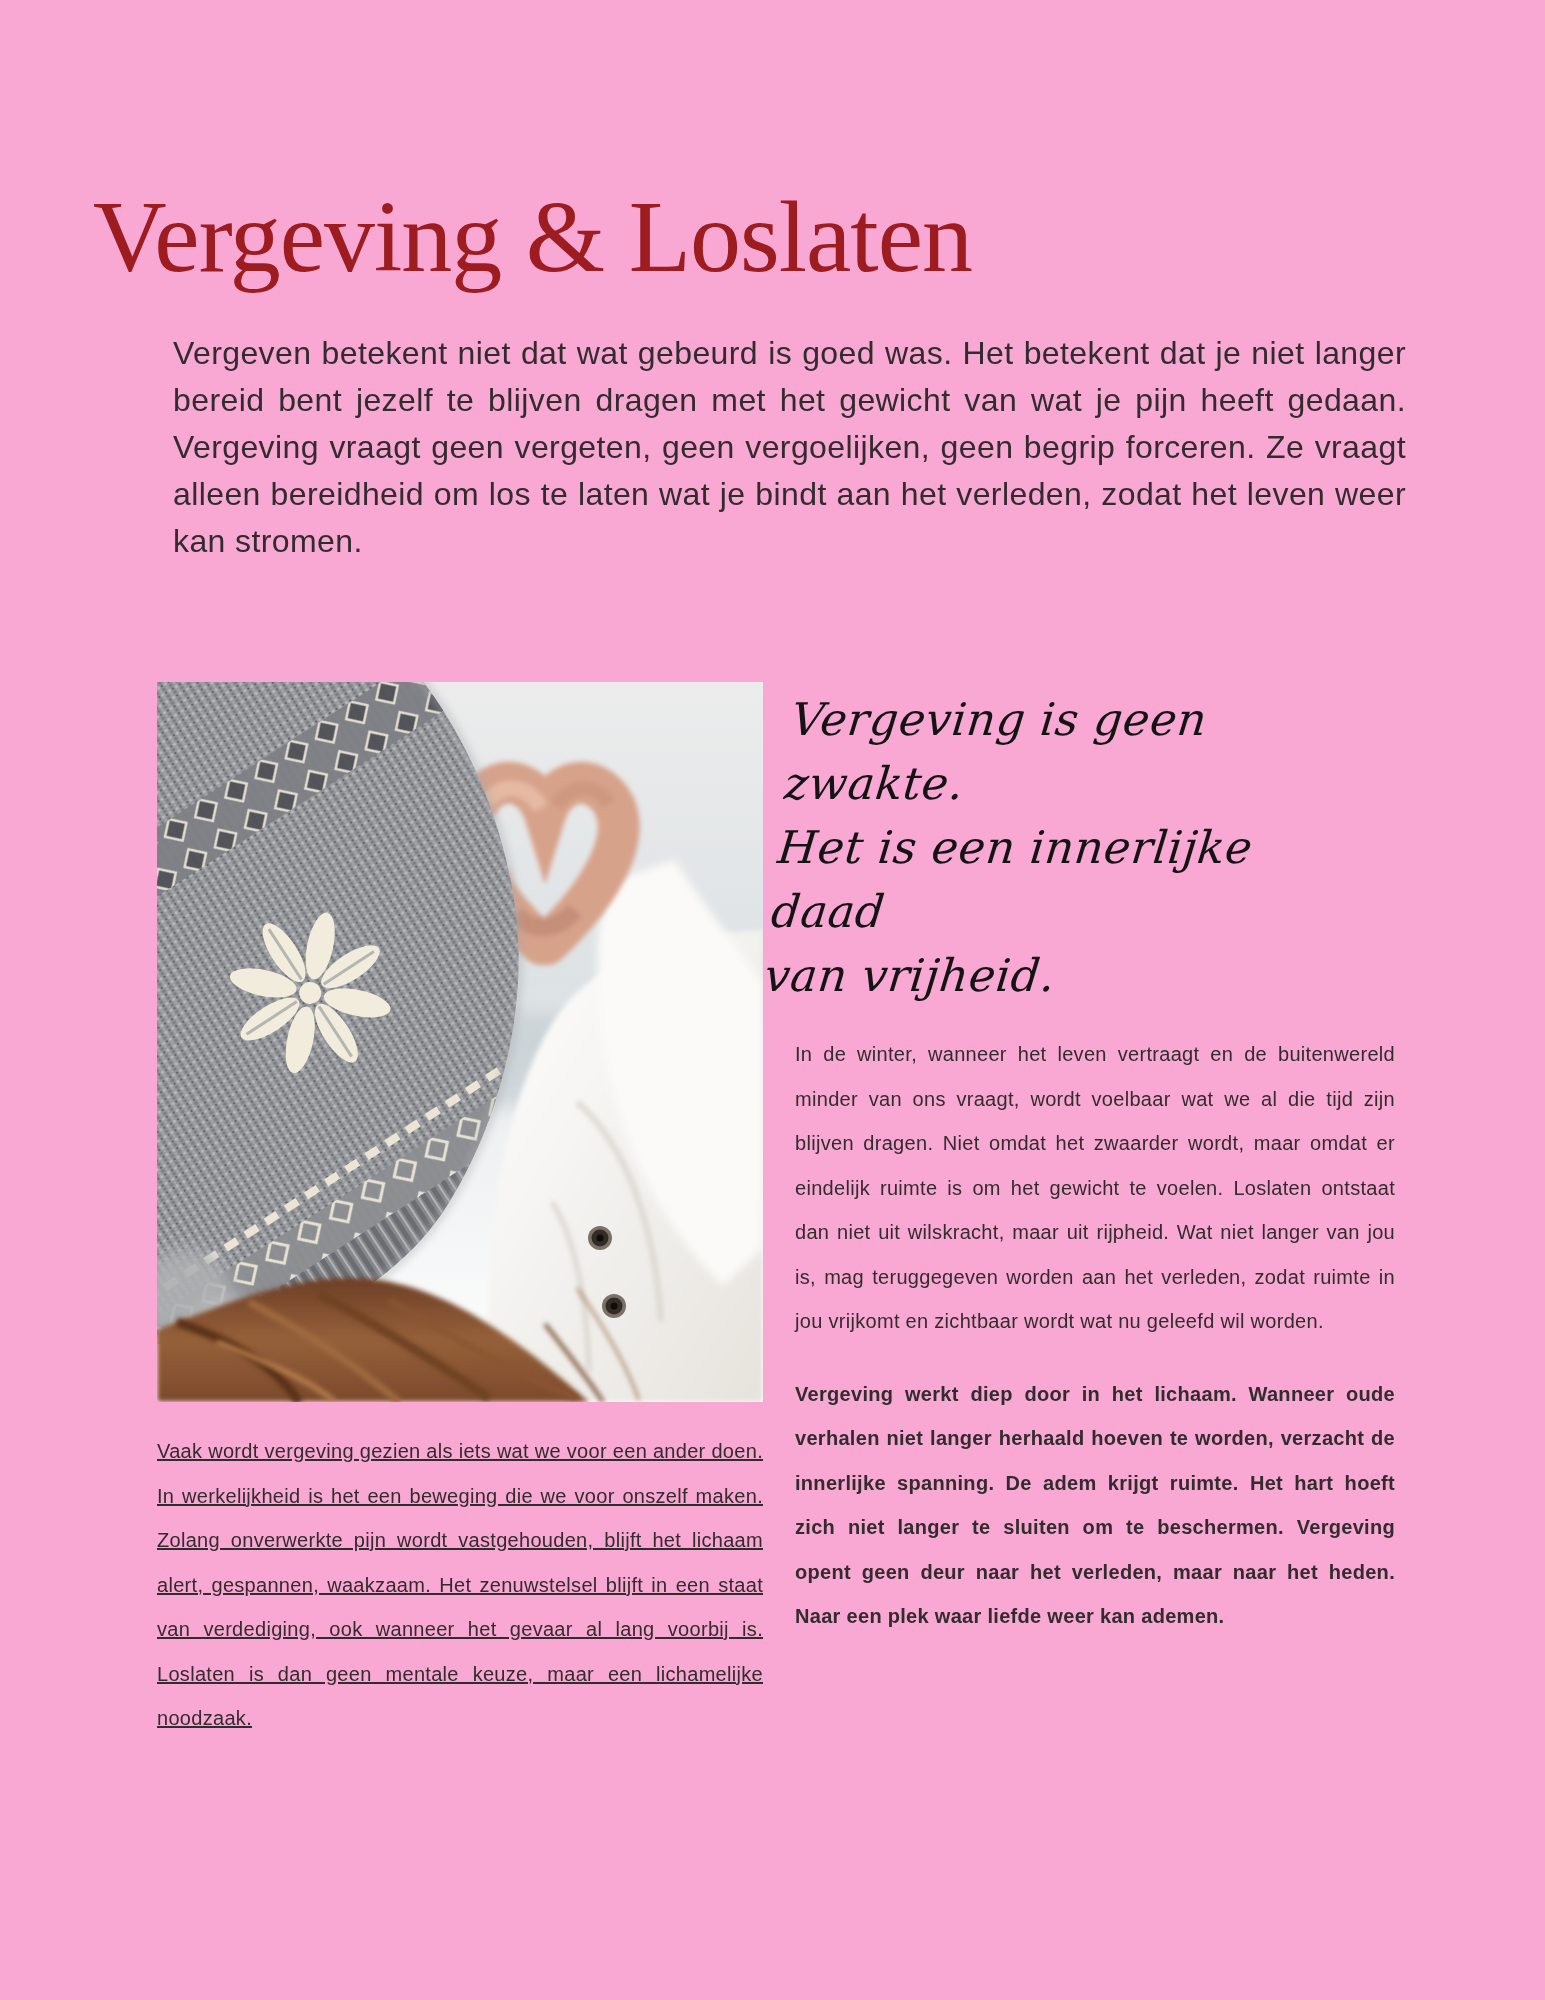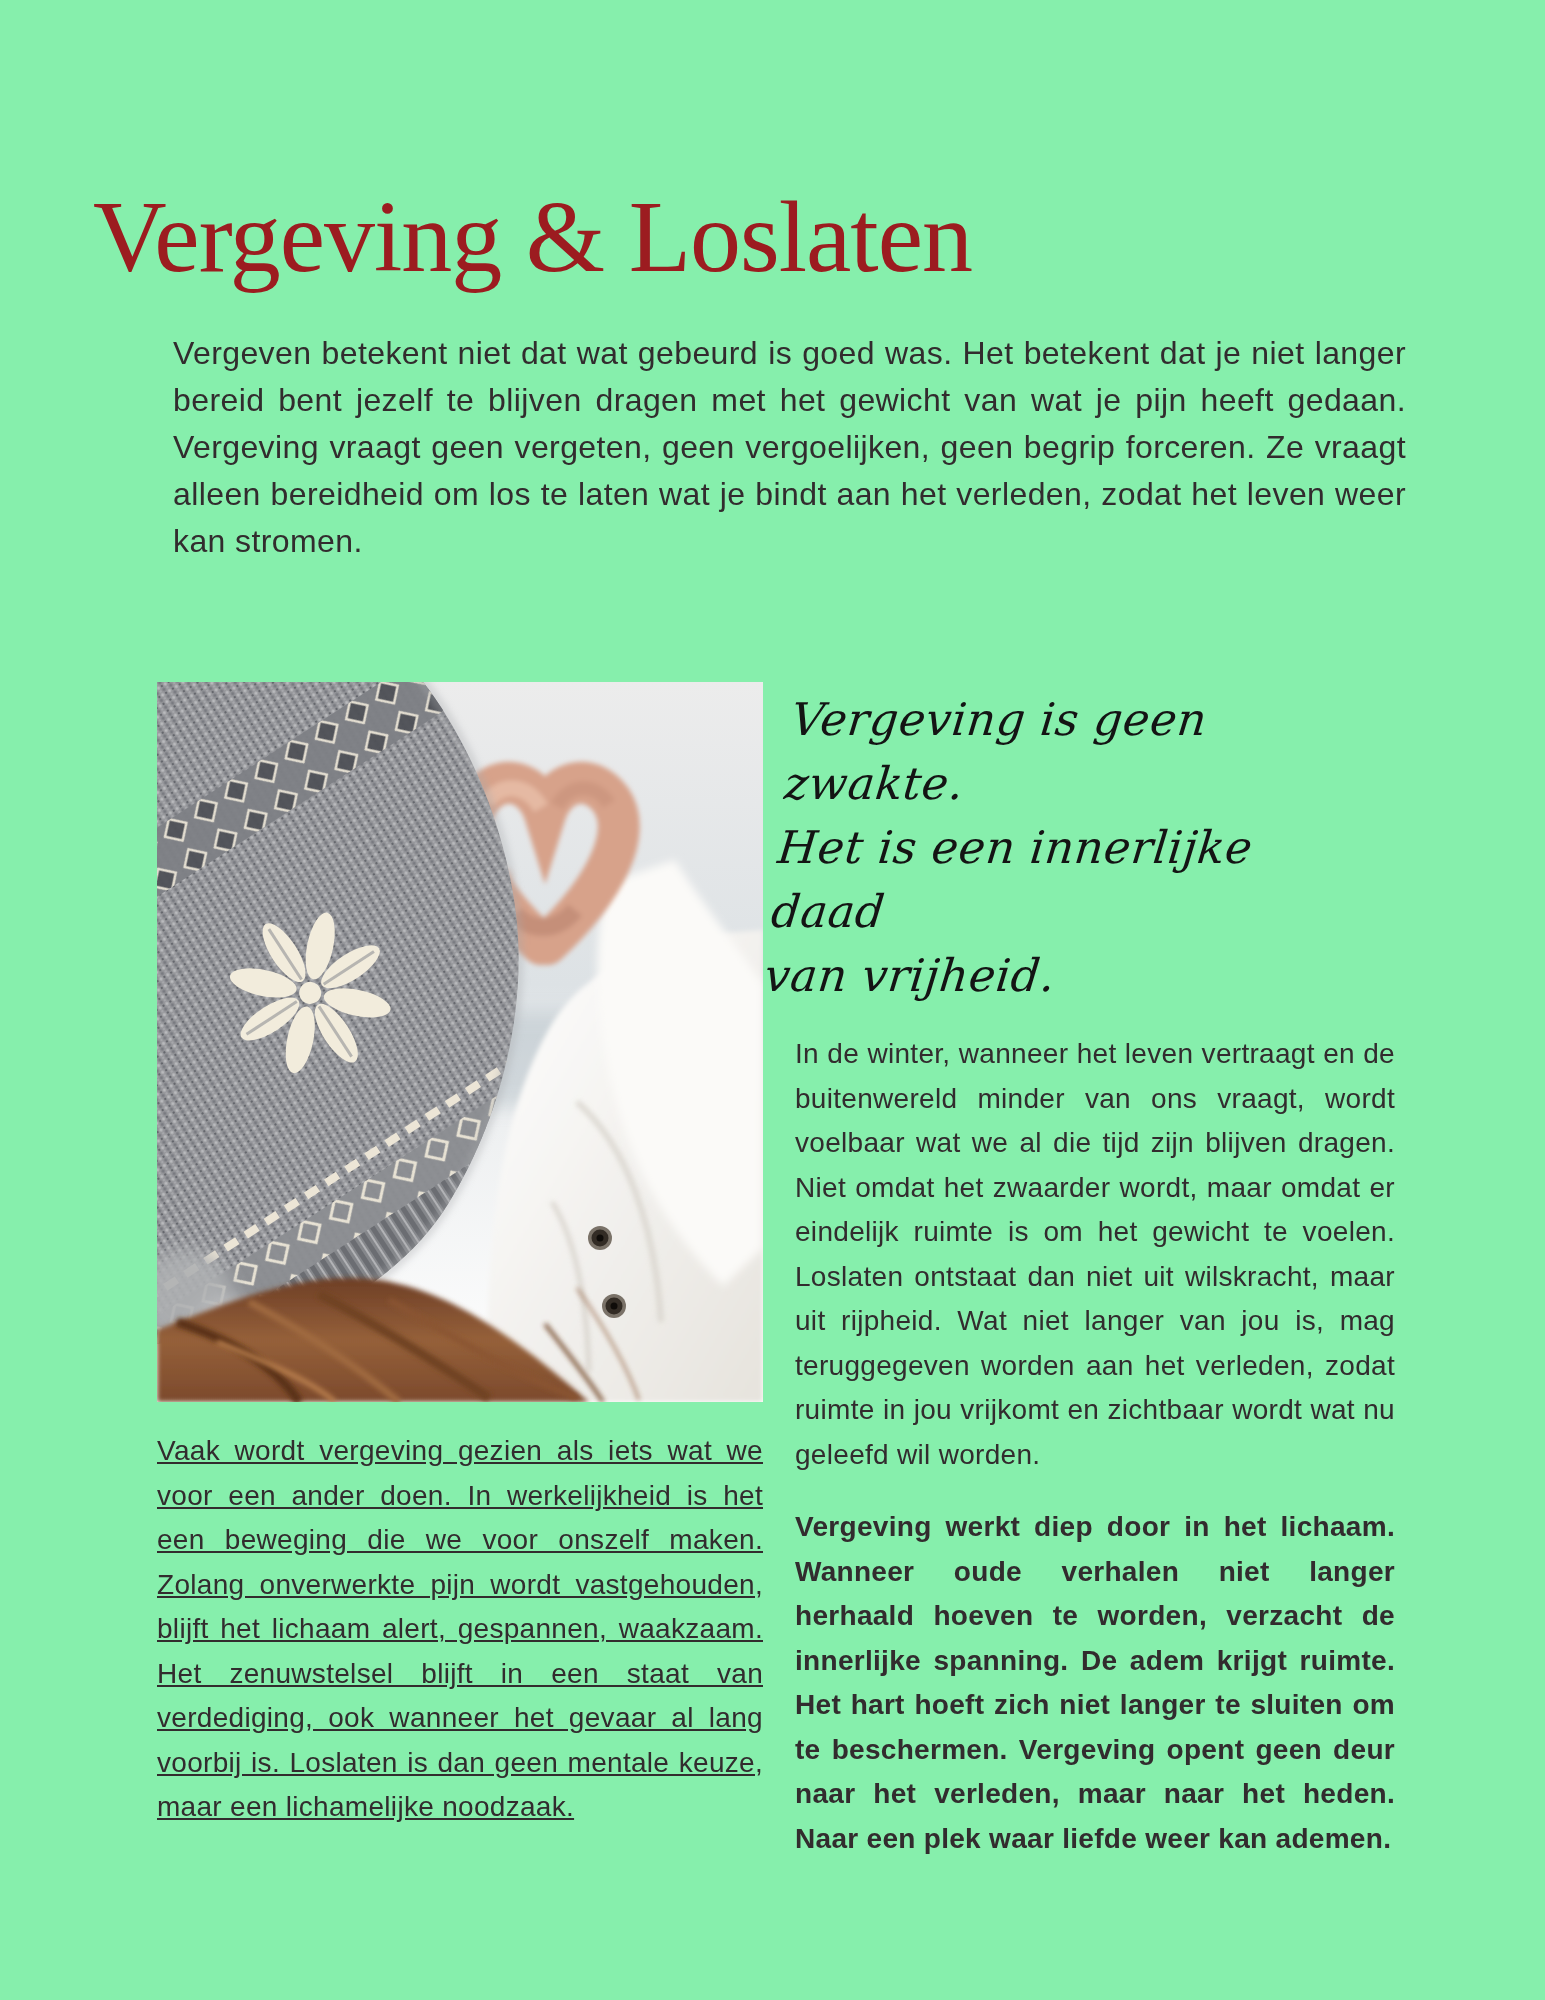--- a/index.html
+++ b/index.html
@@ -1,19 +1,19 @@
 <!DOCTYPE html>
 <html><head>
 <meta charset="utf-8">
 <style>
   html,body{margin:0;padding:0;background:#ffffff;}
   .page{
     position:relative;
     width:1545px;height:2000px;
-    background:#86efac;
+    background:#f9a8d4;
     overflow:hidden;
     font-family:"Liberation Sans", sans-serif;
     color:#322c2e;
   }
   .page-title{
     position:absolute;
     left:93px;top:186px;
     margin:0;
     font-family:"Liberation Serif", serif;
     font-weight:400;
@@ -41,21 +41,21 @@
     grid-template-columns:606px 600px;
     column-gap:32px;
   }
   .photo-frame{
     width:606px;height:720px;
     overflow:hidden;
     line-height:0;
   }
   .body-par{
     margin:0;
-    font-size:28px;
+    font-size:20px;
     line-height:44.5px;
     letter-spacing:0.3px;
     text-align:justify;
     color:#322c2e;
   }
   .left-par{margin-top:27px;text-decoration:underline;}
   .right-col{padding-top:6px;}
   .pull-quote{
     margin:0;
     font-family:"DejaVu Serif", serif;

